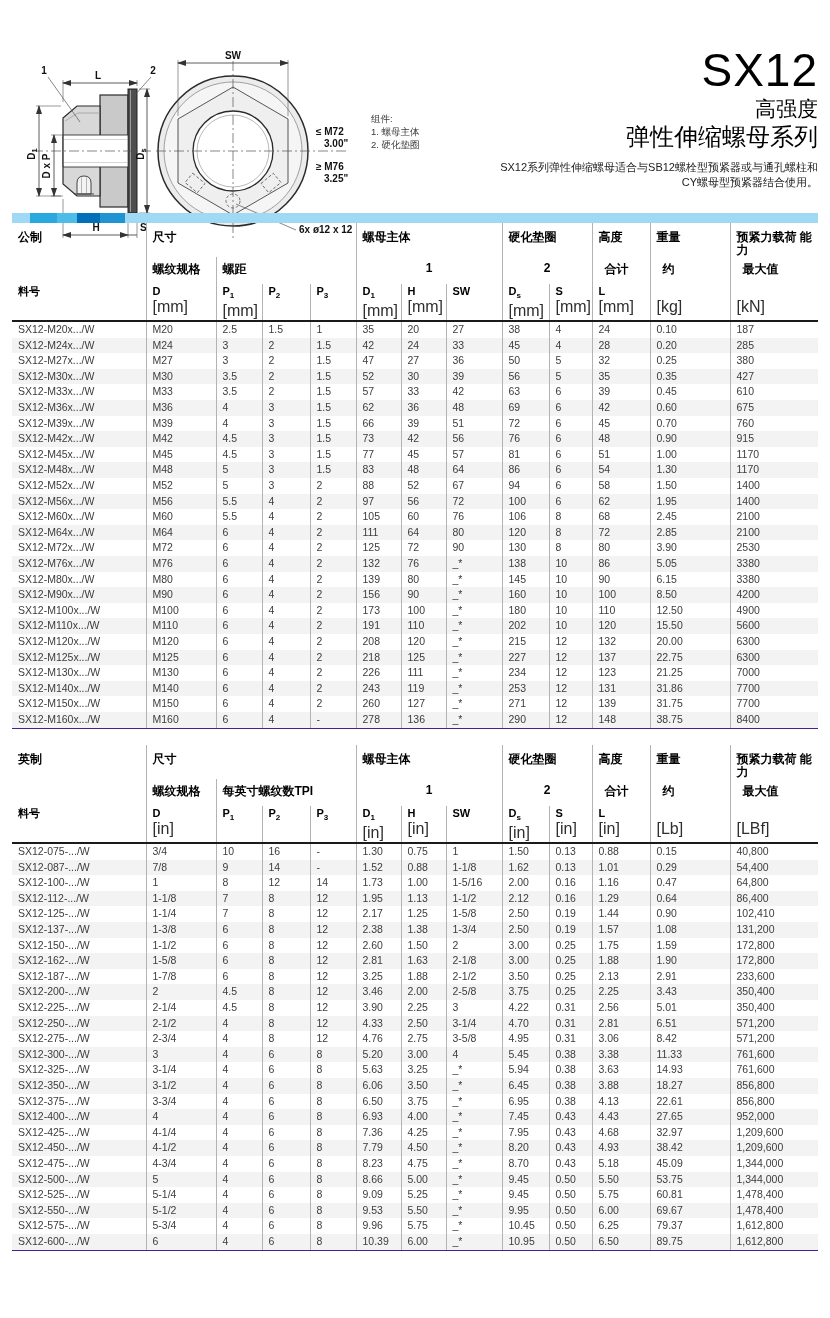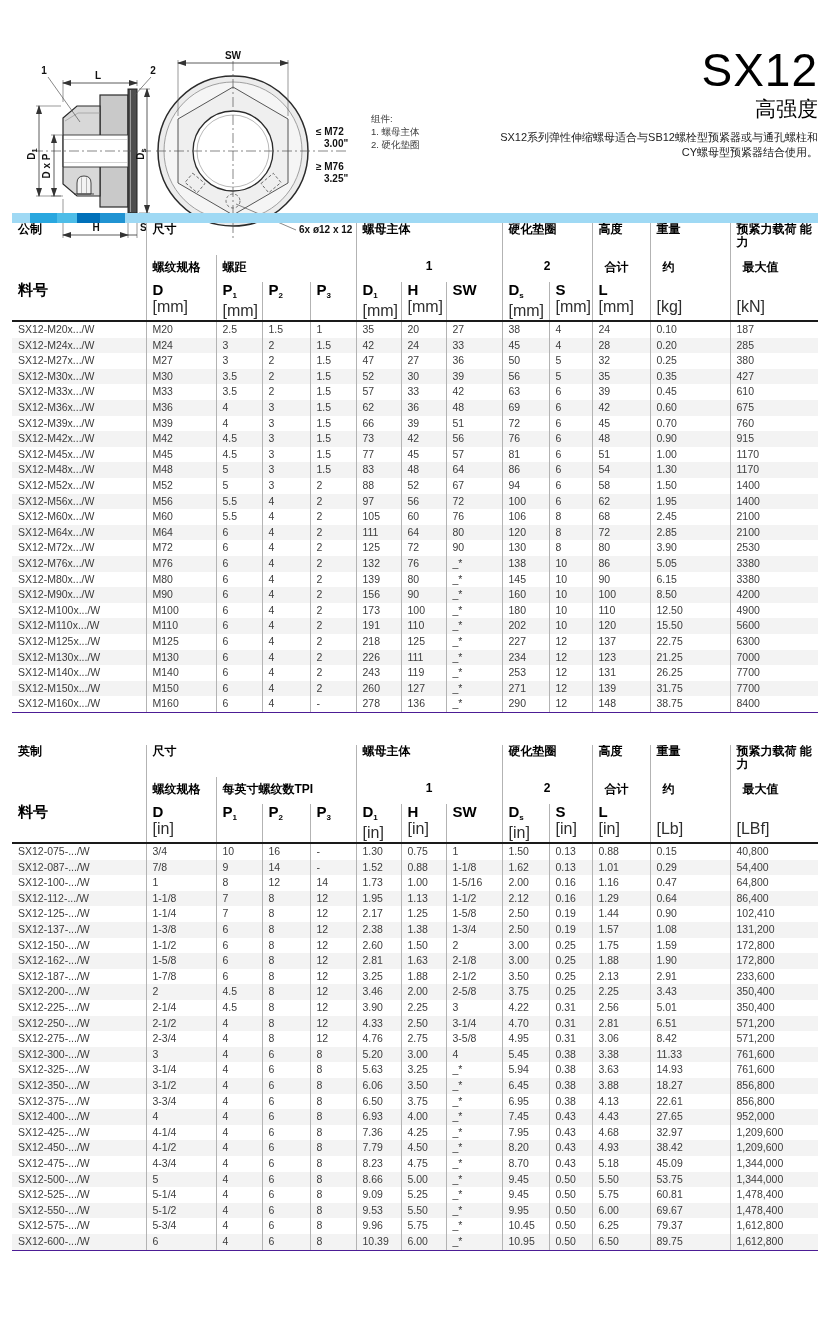--- a/index.html
+++ b/index.html
@@ -30,27 +30,27 @@
 
   
   table.spec{position:absolute;left:12px;border-collapse:collapse;table-layout:fixed;
              width:806px;font-size:10.5px;color:#3c3c3c;}
   table.metric{top:223px;}
   table.imperial{top:745px;}
   table.spec th,table.spec td{text-align:left;padding:0 0 0 6px;vertical-align:top;
              overflow:hidden;white-space:nowrap;font-weight:normal;box-sizing:border-box;}
   table.spec .bl{border-left:1px solid #b3b3b3;}
   thead{border-bottom:2px solid #1a1a1a;}
-  tr.r1 th{height:32px;padding-top:0;font-size:12px;font-weight:bold;color:#000;
+  tr.r1 th{height:32px;padding-top:8px;font-size:12px;font-weight:bold;color:#000;
            line-height:13px;white-space:normal;}
   tr.r2 th{height:27px;padding-top:4px;font-size:12px;font-weight:bold;color:#000;}
   tr.r2 th.ctr{text-align:center;padding-left:0;}
   tr.r2 th.ind{padding-left:12px;}
   th.c3{height:37px;padding-top:2px;line-height:15px;vertical-align:top;}
-  .cb{font-weight:bold;font-size:15px;color:#000;}
+  .cb{font-weight:bold;font-size:11px;color:#000;}
   th.c3 sub{font-weight:bold;font-size:8px;color:#000;}
   .cu{font-weight:normal;font-size:16px;color:#2e2e2e;}
   table.spec td{height:15.6px;line-height:15.6px;}
   tbody tr:nth-child(even) td{background:#f3f3f3;}
   tbody tr:last-child td{border-bottom:1px solid #4c1d95;}
 
   
   .footnotes{position:absolute;left:12px;top:1322px;font-size:9.5px;line-height:13px;color:#222;}
 </style>
 </head>
@@ -149,20 +149,21 @@
     <div class="parts-note">
       <div>组件:</div>
       <div>1. 螺母主体</div>
       <div>2. 硬化垫圈</div>
     </div>
   </div>
 
   <div class="title-block">
     <div class="product-title">SX12</div>
     <div class="subtitle1">高强度</div>
+    <div class="subtitle2">弹性伸缩螺母系列</div>
     <div class="descr">
       <div>SX12系列弹性伸缩螺母适合与SB12螺栓型预紧器或与通孔螺柱和</div>
       <div>CY螺母型预紧器结合使用。</div>
     </div>
   </div>
 
   <div class="blue-bar">
     <span class="seg1"></span>
     <span class="seg2"></span>
     <span class="seg3"></span>
@@ -517,20 +518,35 @@
           <td class="bl">191</td>
           <td class="bl">110</td>
           <td class="bl">_*</td>
           <td class="bl">202</td>
           <td class="bl">10</td>
           <td class="bl">120</td>
           <td class="bl">15.50</td>
           <td class="bl">5600</td>
         </tr>
         <tr>
+          <td>SX12-M120x.../W</td>
+          <td class="bl">M120</td>
+          <td class="bl">6</td>
+          <td class="bl">4</td>
+          <td class="bl">2</td>
+          <td class="bl">208</td>
+          <td class="bl">120</td>
+          <td class="bl">_*</td>
+          <td class="bl">215</td>
+          <td class="bl">12</td>
+          <td class="bl">132</td>
+          <td class="bl">20.00</td>
+          <td class="bl">6300</td>
+        </tr>
+        <tr>
           <td>SX12-M125x.../W</td>
           <td class="bl">M125</td>
           <td class="bl">6</td>
           <td class="bl">4</td>
           <td class="bl">2</td>
           <td class="bl">218</td>
           <td class="bl">125</td>
           <td class="bl">_*</td>
           <td class="bl">227</td>
           <td class="bl">12</td>
@@ -558,21 +574,21 @@
           <td class="bl">M140</td>
           <td class="bl">6</td>
           <td class="bl">4</td>
           <td class="bl">2</td>
           <td class="bl">243</td>
           <td class="bl">119</td>
           <td class="bl">_*</td>
           <td class="bl">253</td>
           <td class="bl">12</td>
           <td class="bl">131</td>
-          <td class="bl">26.25</td>
+          <td class="bl">31.86</td>
           <td class="bl">7700</td>
         </tr>
         <tr>
           <td>SX12-M150x.../W</td>
           <td class="bl">M150</td>
           <td class="bl">6</td>
           <td class="bl">4</td>
           <td class="bl">2</td>
           <td class="bl">260</td>
           <td class="bl">127</td>

